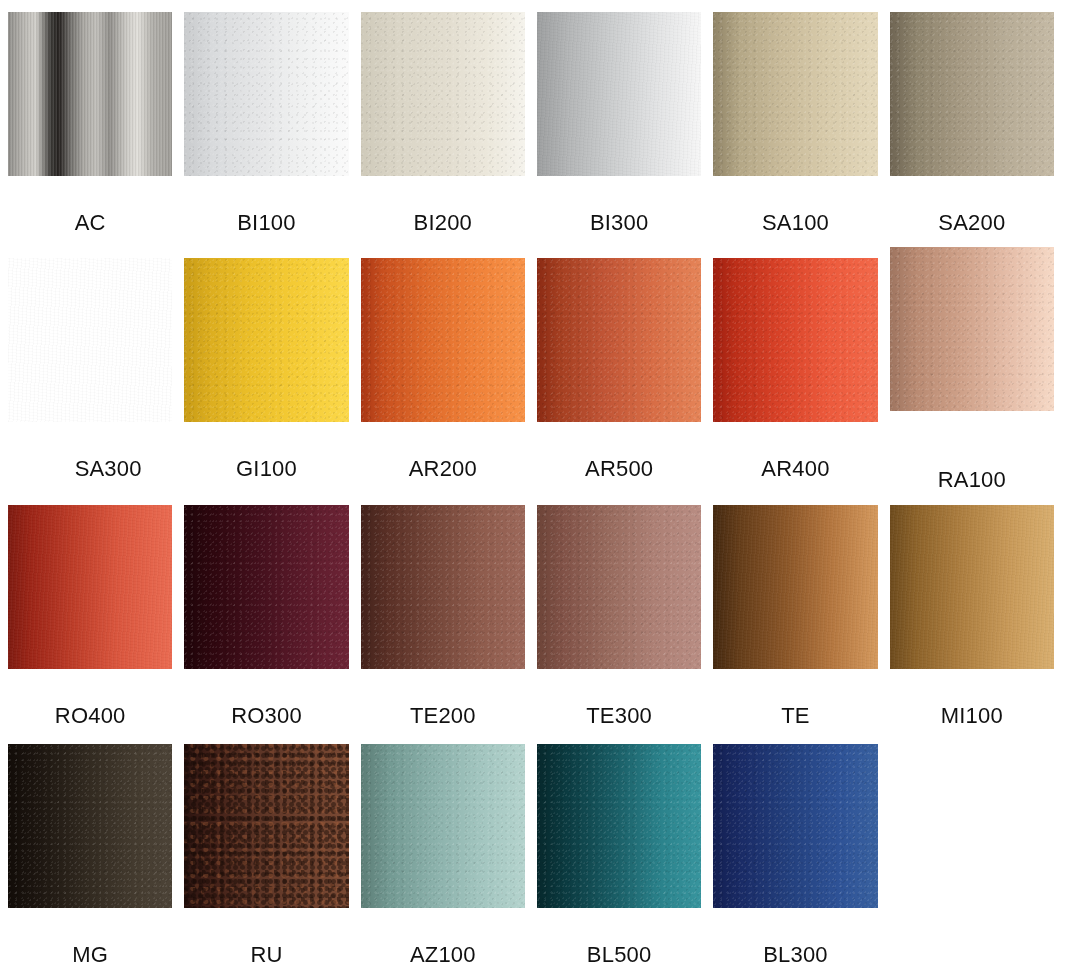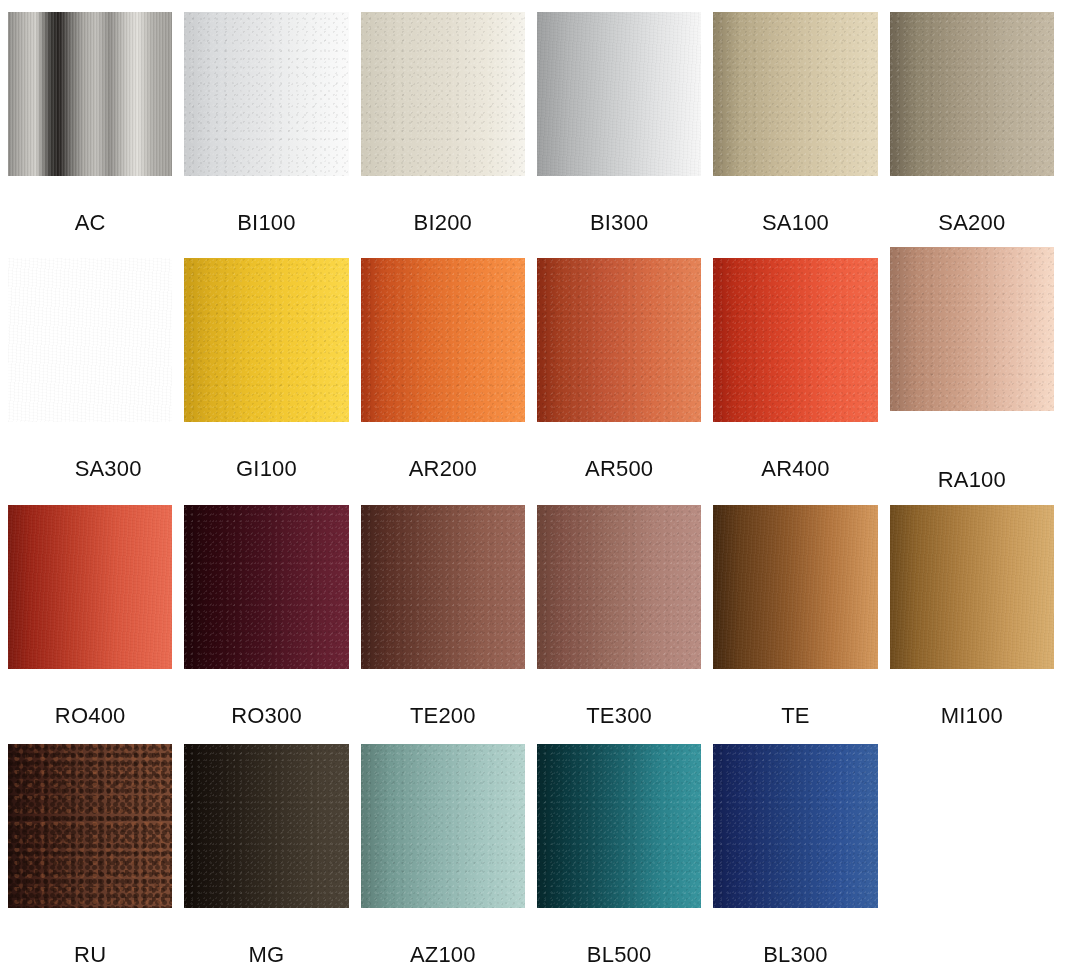--- a/index.html
+++ b/index.html
@@ -243,36 +243,36 @@
       </div>
       <div class="swatch-label" style="color: rgb(17, 17, 17);">TE</div>
     </div>
     <div class="swatch-cell tex-gloss">
       <div class="swatch-chip">
         <div class="chip-base" style="background: linear-gradient(90deg, rgb(109, 74, 28) 0%, rgb(140, 98, 41) 16%, rgb(173, 126, 63) 44%, rgb(199, 152, 87) 72%, rgb(216, 174, 110) 100%);"></div>
         <div class="chip-grain"></div>
       </div>
       <div class="swatch-label" style="color: rgb(17, 17, 17);">MI100</div>
     </div>
+    <div class="swatch-cell tex-matte">
+      <div class="swatch-chip">
+        <div class="chip-base" style="background: linear-gradient(90deg, rgb(18, 12, 8) 0%, rgb(30, 23, 17) 20%, rgb(52, 44, 34) 52%, rgb(69, 60, 48) 80%, rgb(76, 67, 55) 100%);"></div>
+        <div class="chip-grain"></div>
+      </div>
+      <div class="swatch-label" style="color: rgb(17, 17, 17);">MG</div>
+    </div>
     <div class="swatch-cell tex-rust">
       <div class="swatch-chip">
         <div class="chip-base" style="background: linear-gradient(90deg, rgb(43, 20, 16) 0%, rgb(67, 33, 24) 18%, rgb(93, 53, 38) 46%, rgb(110, 65, 46) 74%, rgb(122, 74, 52) 100%);"></div>
         <div class="chip-grain"></div>
       </div>
       <div class="swatch-label" style="color: rgb(17, 17, 17);">RU</div>
     </div>
     <div class="swatch-cell tex-matte">
       <div class="swatch-chip">
-        <div class="chip-base" style="background: linear-gradient(90deg, rgb(18, 12, 8) 0%, rgb(30, 23, 17) 20%, rgb(52, 44, 34) 52%, rgb(69, 60, 48) 80%, rgb(76, 67, 55) 100%);"></div>
-        <div class="chip-grain"></div>
-      </div>
-      <div class="swatch-label" style="color: rgb(17, 17, 17);">MG</div>
-    </div>
-    <div class="swatch-cell tex-matte">
-      <div class="swatch-chip">
         <div class="chip-base" style="background: linear-gradient(90deg, rgb(92, 125, 118) 0%, rgb(115, 154, 147) 18%, rgb(140, 178, 172) 46%, rgb(163, 198, 192) 74%, rgb(180, 211, 205) 100%);"></div>
         <div class="chip-grain"></div>
       </div>
       <div class="swatch-label" style="color: rgb(17, 17, 17);">AZ100</div>
     </div>
     <div class="swatch-cell tex-matte">
       <div class="swatch-chip">
         <div class="chip-base" style="background: linear-gradient(90deg, rgb(6, 40, 44) 0%, rgb(11, 59, 65) 18%, rgb(26, 94, 102) 48%, rgb(43, 131, 140) 76%, rgb(56, 149, 158) 100%);"></div>
         <div class="chip-grain"></div>
       </div>

